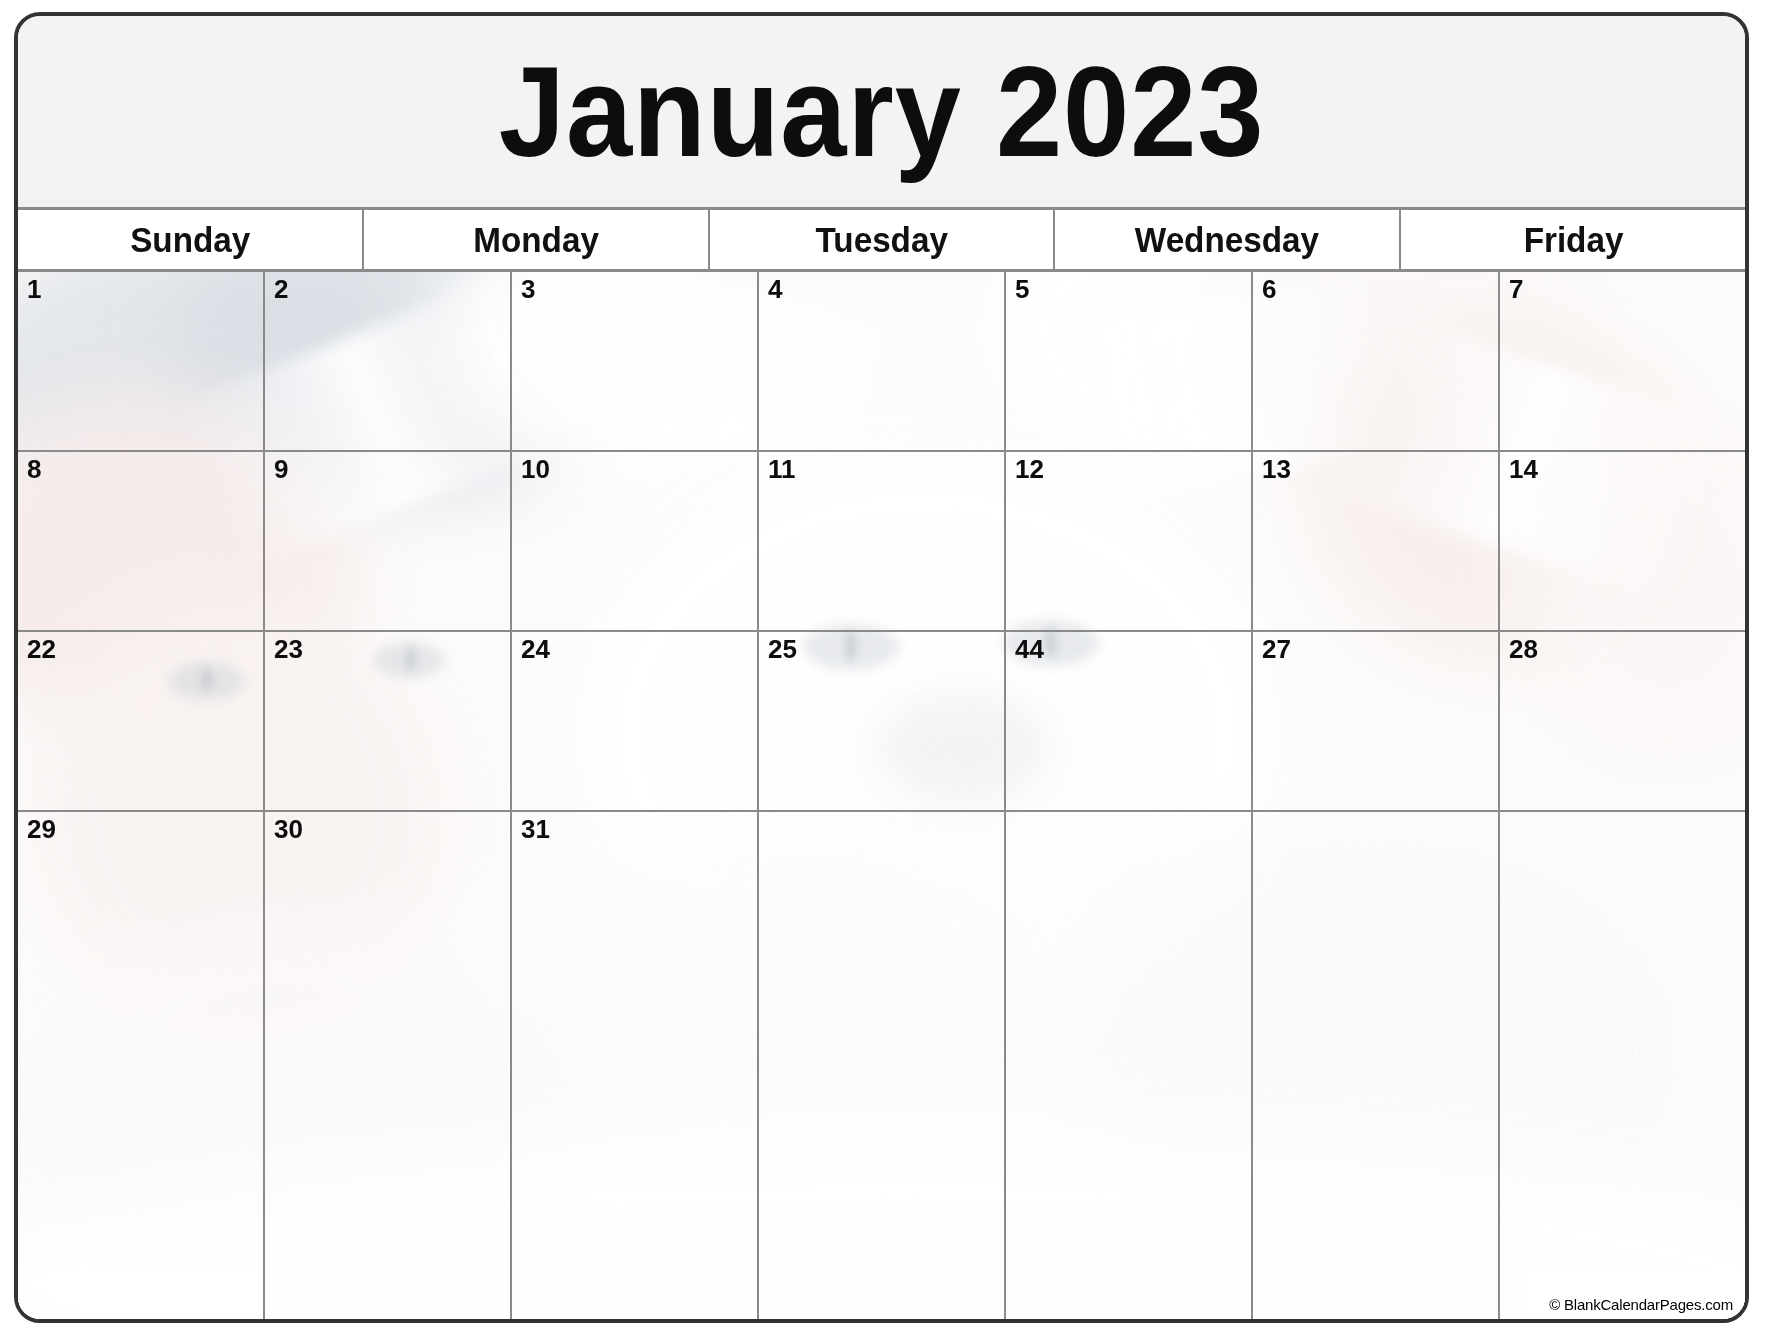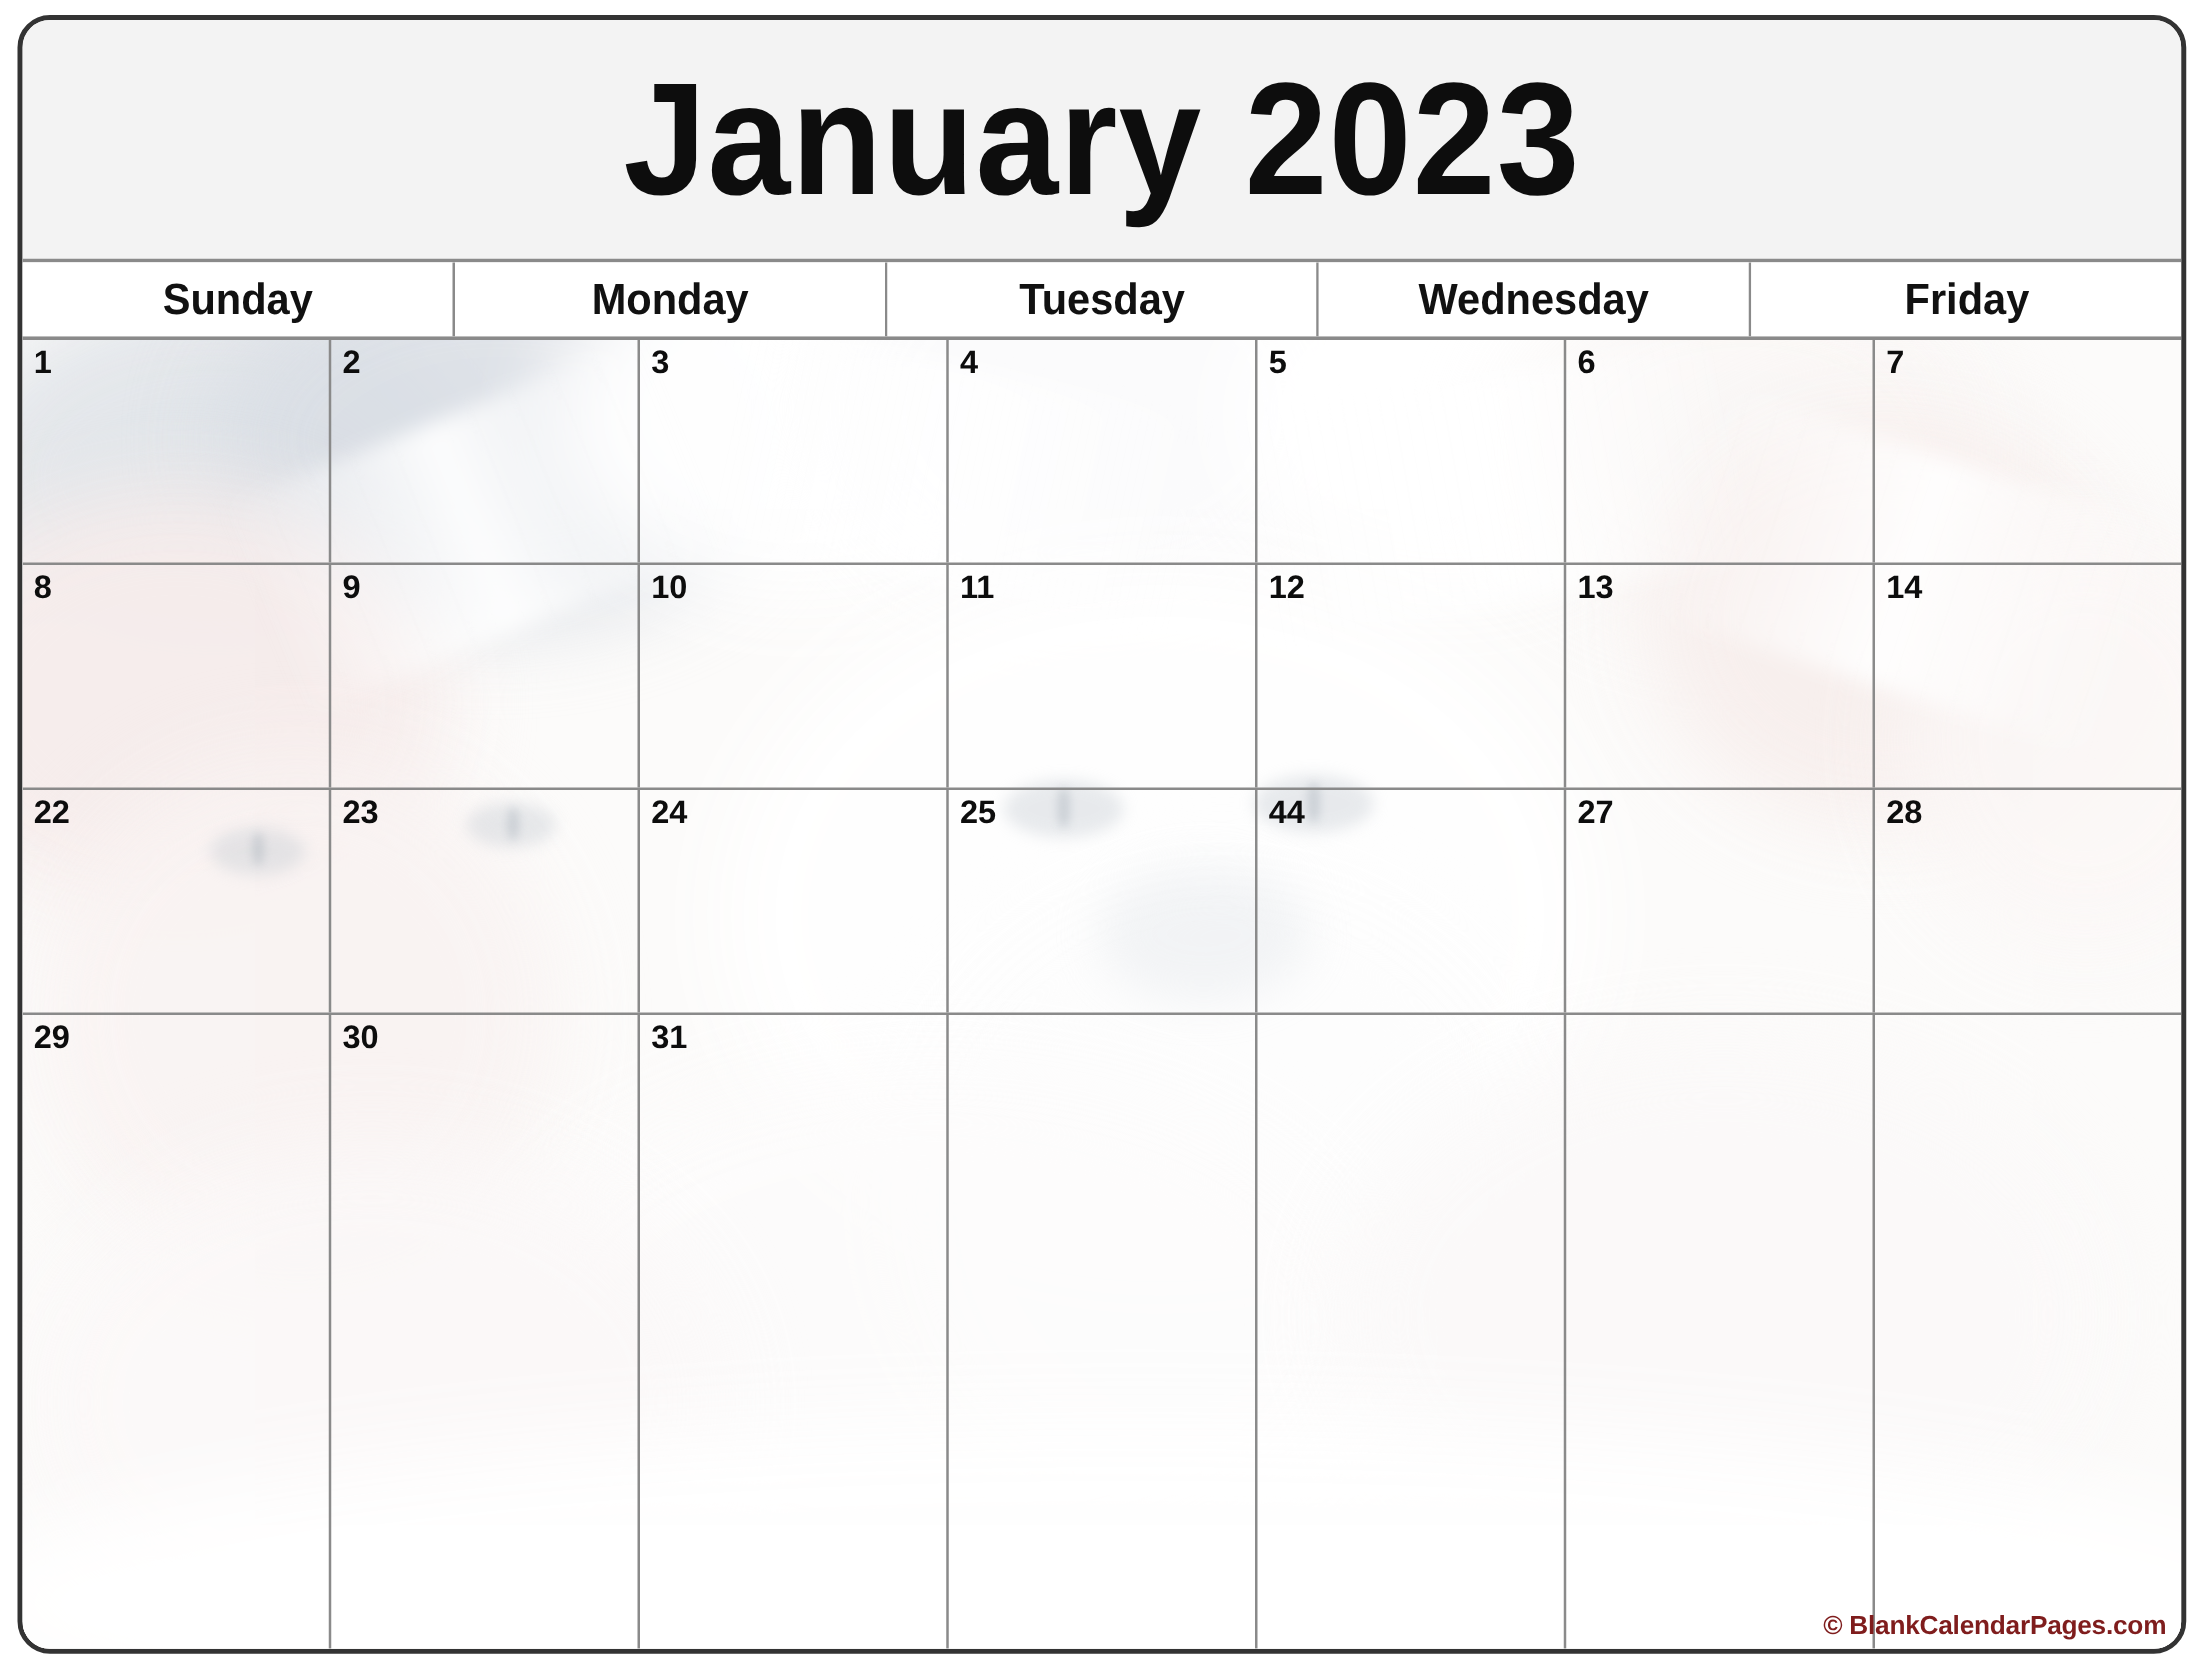--- a/index.html
+++ b/index.html
@@ -213,23 +213,23 @@
     line-height: 1.15;
     color: #0d0d0d;
   }
 
   
   #footer-credit {
     position: absolute;
     right: 12px;
     bottom: 6px;
     font-family: "Liberation Sans", sans-serif;
-    font-weight: 700;
-    font-size: 21px;
-    color: #7f1d1d;
+    font-weight: 400;
+    font-size: 15px;
+    color: #000000;
     white-space: nowrap;
     letter-spacing: -0.2px;
   }
 </style>
 </head>
 <body>
 
 <div id="calendar-frame">
 
   <div id="title-band">

